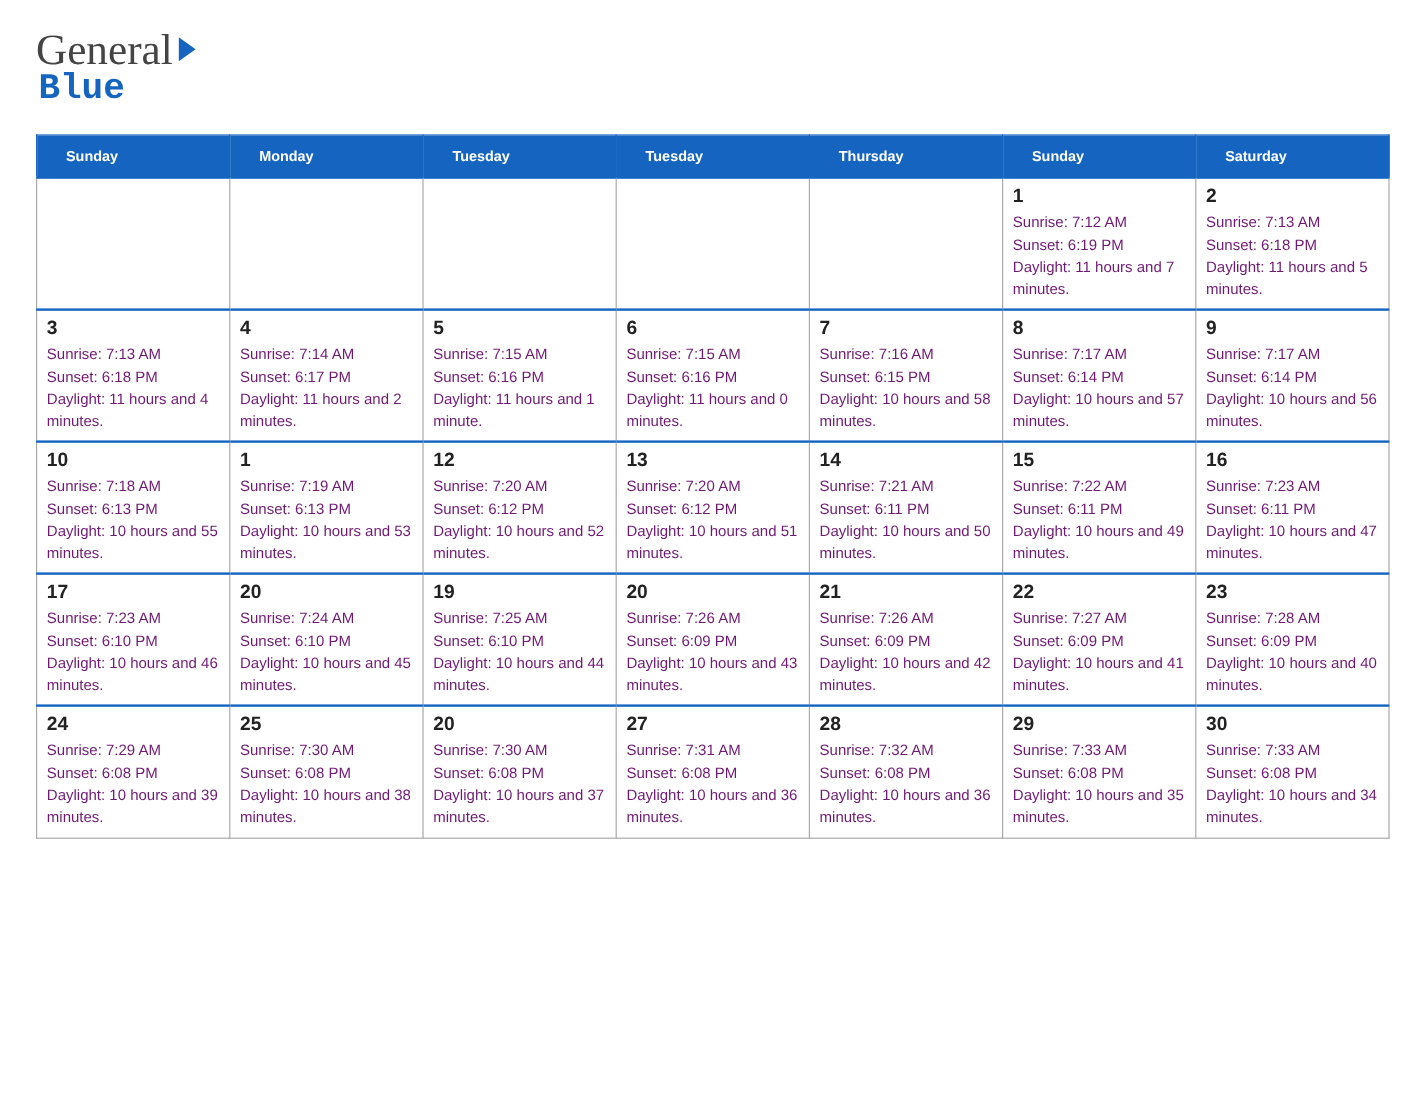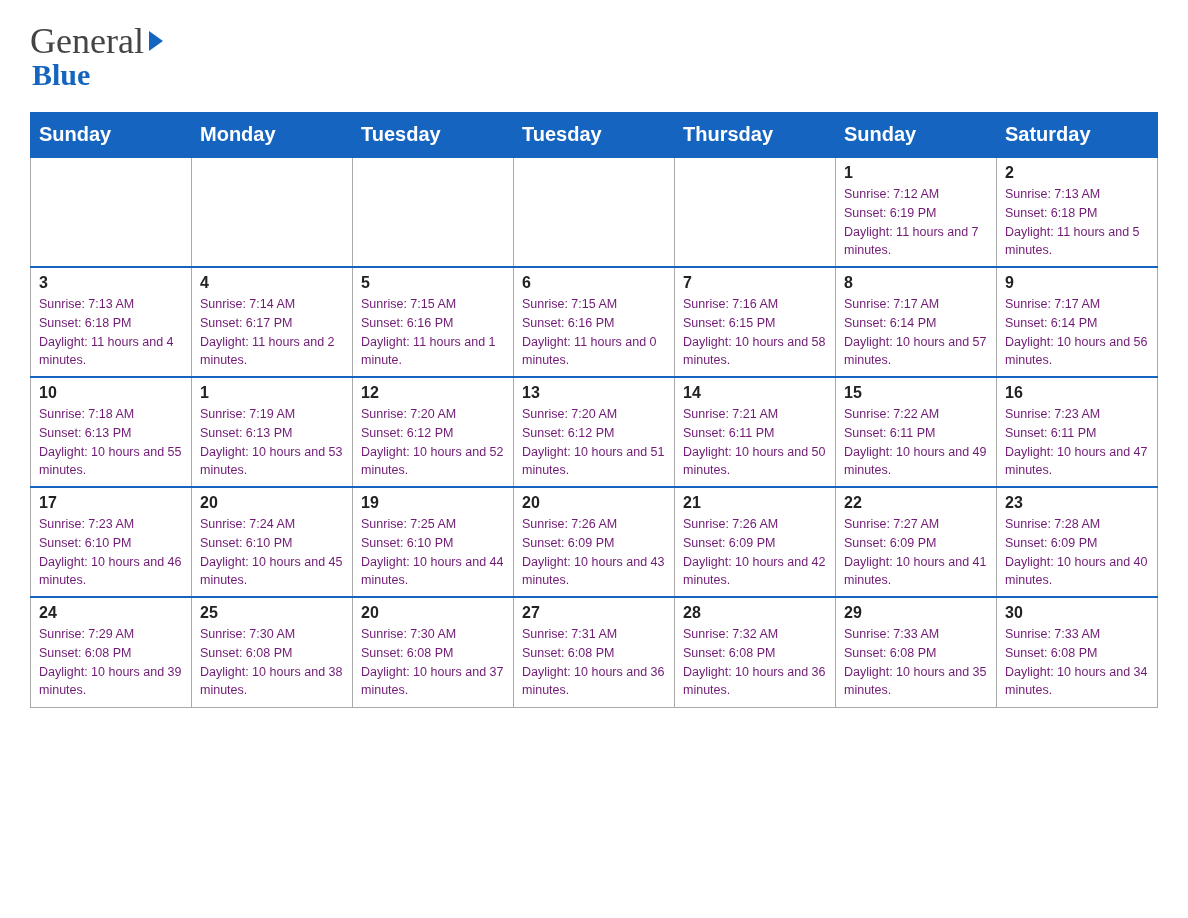--- a/index.html
+++ b/index.html
@@ -36,23 +36,23 @@
       margin-top: 4px;
     }
     .calendar-table {
       width: 100%;
       border-collapse: collapse;
       table-layout: fixed;
     }
     .calendar-table th {
       background-color: #1565c0;
       color: #ffffff;
-      font-size: 20px;
+      font-size: 12px;
       font-weight: 600;
-      padding: 10px 8px;
+      padding: 10px 24px;
       text-align: left;
       border: 1px solid #1565c0;
     }
     .calendar-table td {
       border: 1px solid #aaa;
       vertical-align: top;
       padding: 6px 8px;
       height: 110px;
       font-size: 13px;
       color: #333;
@@ -94,21 +94,21 @@
 </head>
 <body>
 
 <div class="header-section">
   <div class="logo-area">
     <div class="logo-wrapper">
       <span style="font-size:36px;font-weight:normal;color:#444;font-family:Georgia,serif;">General</span>
       <span style="display:inline-block;width:0;height:0;border-left:14px solid #1565c0;border-top:10px solid transparent;border-bottom:10px solid transparent;margin-left:5px;vertical-align:middle;"></span>
     </div>
     <div class="logo-line2">
-      <span style="font-size:30px;font-weight:bold;color:#1565c0;font-family:Liberation Serif, serif;">Blue</span>
+      <span style="font-size:30px;font-weight:bold;color:#1565c0;font-family:Liberation Mono, monospace;">Blue</span>
     </div>
   </div>
   <div class="title-area">
     <div class="month-title"></div>
     <div class="location-subtitle"></div>
   </div>
 </div>
 
 <table class="calendar-table">
   <thead>

